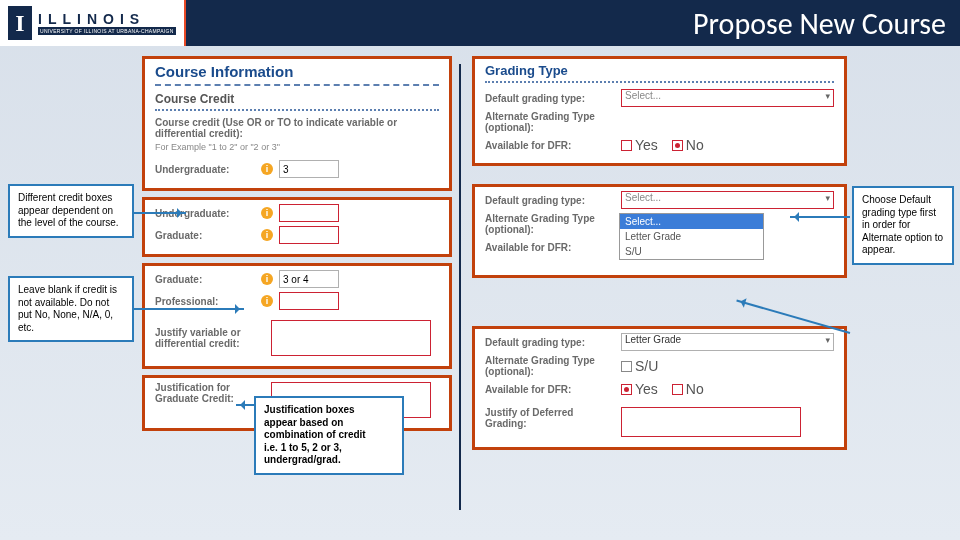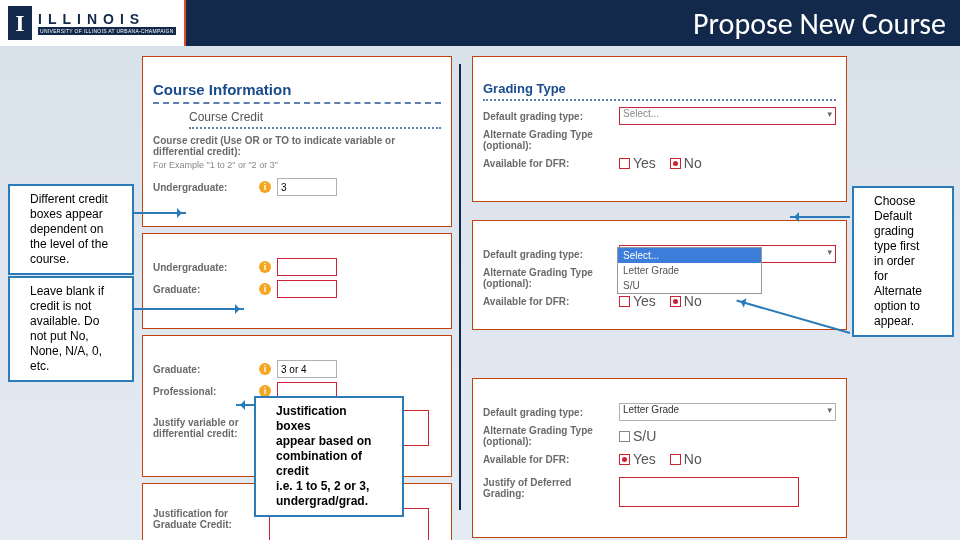--- a/index.html
+++ b/index.html
@@ -59,41 +59,41 @@
     width: 375px;
     display: flex; flex-direction: column; gap: 18px;
   }
   .vline {
     position: absolute;
     left: 459px; top: 8px; bottom: 30px;
     width: 2px; background: #13294b;
   }
   .card {
     background: #fff;
-    border: 1px solid #c2410c;
-    padding: 24px 10px;
+    border: 3px solid #c2410c;
+    padding: 4px 10px;
     filter: blur(0.25px);
   }
   .section-title {
     color: #1a4b8c;
     font-size: 15px;
     font-weight: bold;
     border-bottom: 2px dashed #5c7fb0;
     padding-bottom: 4px;
     margin-bottom: 6px;
   }
   .subsection {
     color: #1a4b8c;
     font-size: 13px;
     font-weight: bold;
     border-bottom: 2px dotted #5c7fb0;
     padding-bottom: 3px;
     margin-bottom: 6px;
   }
-  .subsection.gray { color: #555; font-weight: normal; font-size: 12px; margin-left: 36px; }
+  .subsection.gray { color: #555; font-weight: bold; font-size: 12px; }
   .hint { color: #888; font-size: 9px; margin-bottom: 8px; }
   .row {
     display: flex;
     align-items: center;
     margin-bottom: 6px;
     gap: 6px;
   }
   .lbl {
     width: 100px;
     color: #6a6a6a;
@@ -158,22 +158,22 @@
   .radio-group { display: flex; gap: 14px; align-items: center; }
   .radio { display: flex; align-items: center; gap: 3px; font-size: 14px; color:#555; }
   .radio-box { width: 11px; height: 11px; border: 1px solid #c23; display:inline-block; position:relative; }
   .radio-box.gray { border-color: #888; }
   .radio-box.checked::after { content:""; position:absolute; inset:2px; background:#c23; border-radius:50%; }
   .radio-box.red-dot::after { content:""; position:absolute; inset:2px; background:#c23; border-radius:50%; }
   .callout {
     position: absolute;
     background: #fff;
     border: 2px solid #2b7bb9;
-    padding: 6px 20px;
-    font-size: 12px;
+    padding: 6px 8px;
+    font-size: 10px;
     line-height: 1.25;
     color: #000;
     max-width: 130px;
   }
   .arrow {
     position: absolute;
     background: #2b7bb9;
     height: 2px;
   }
   .arrow::after {

